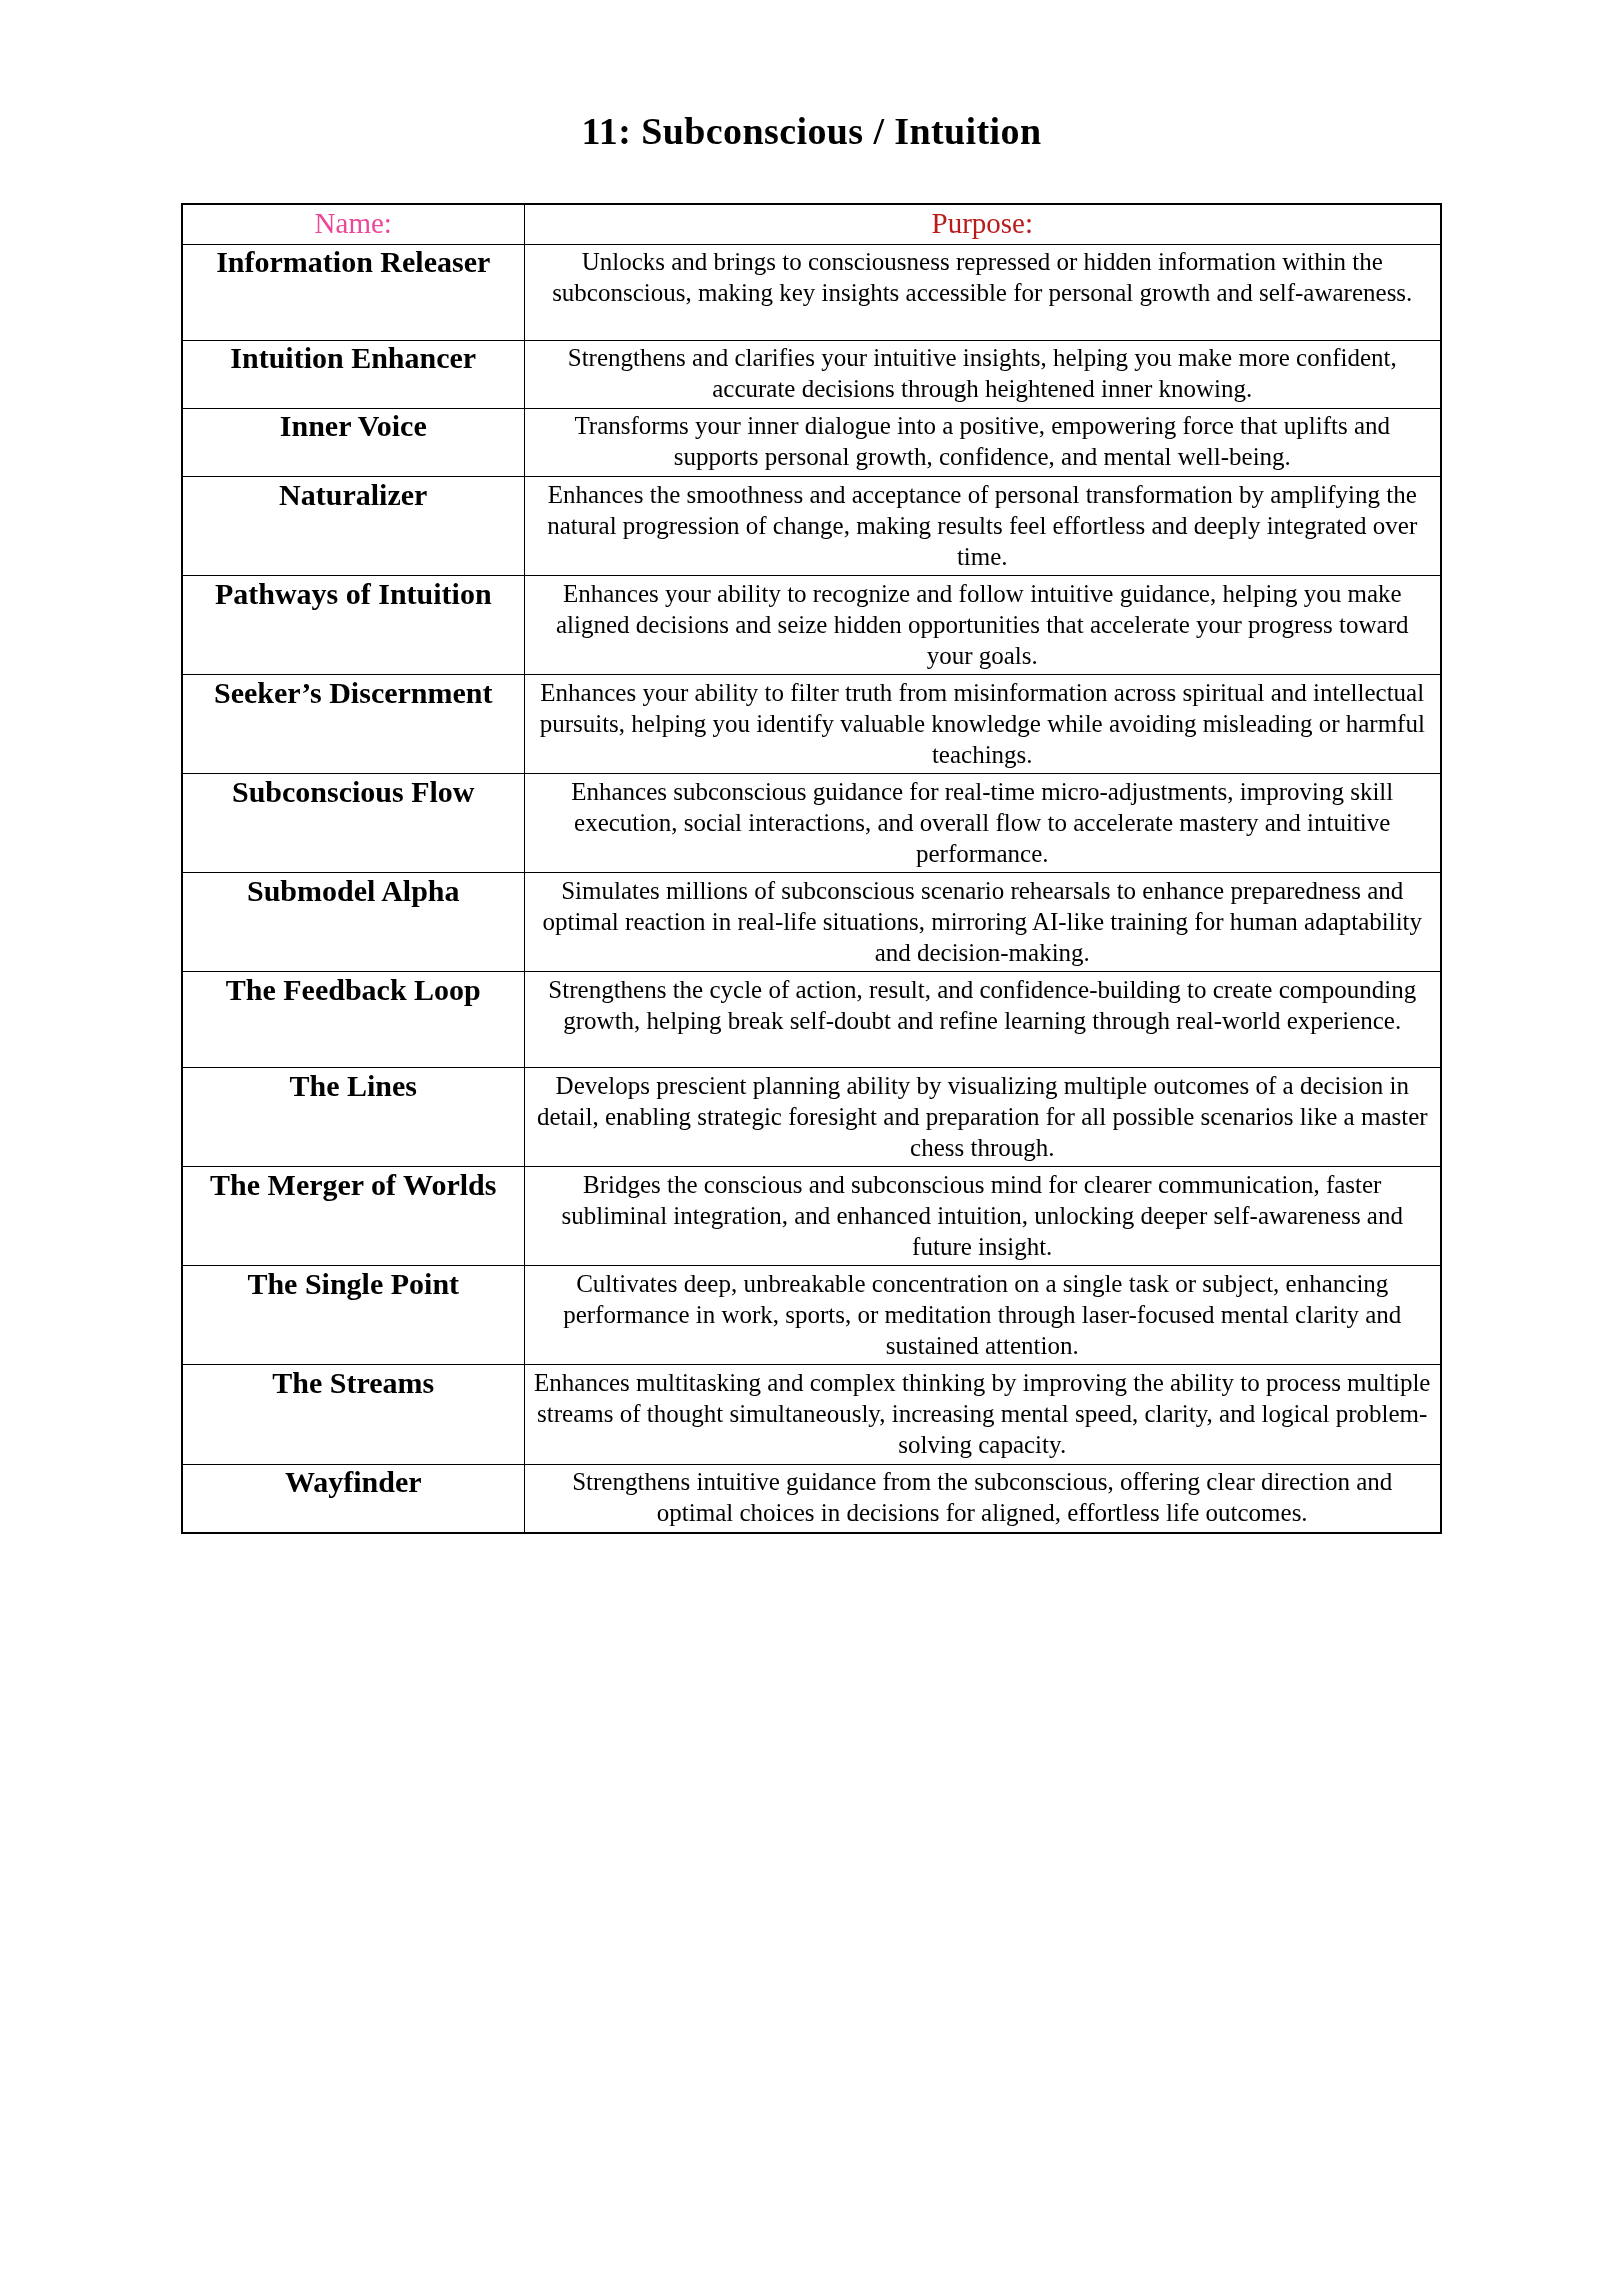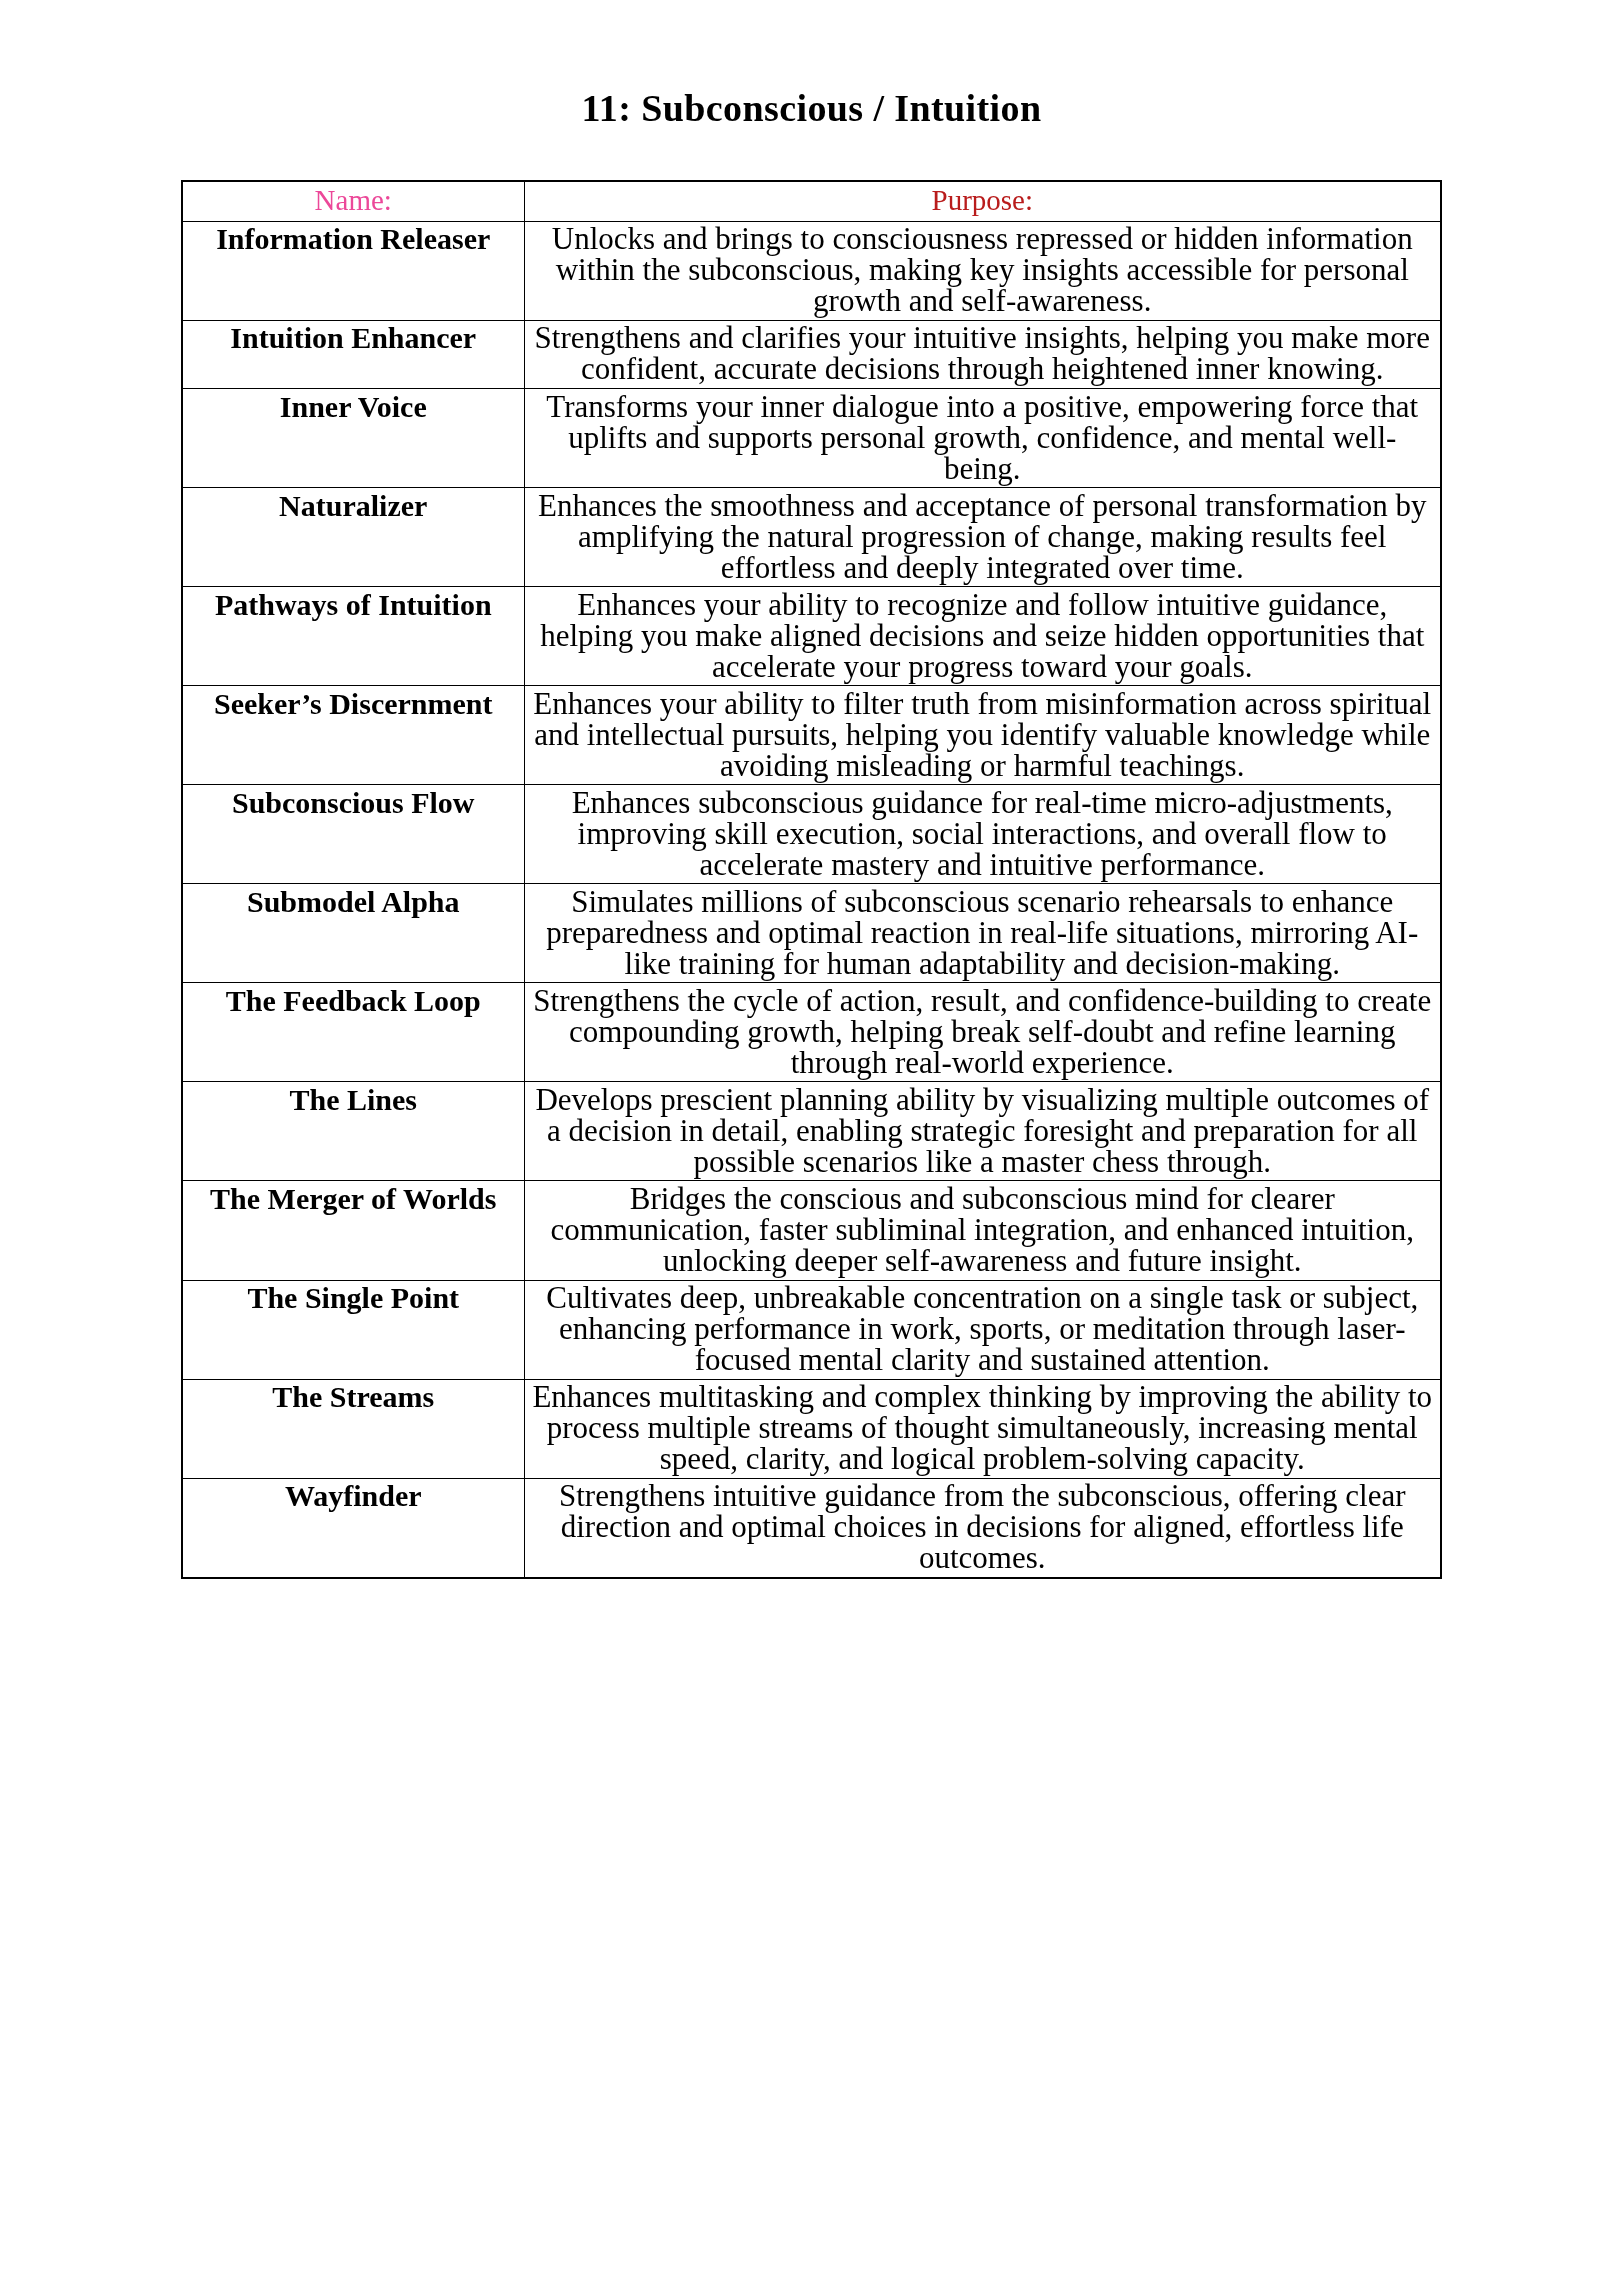--- a/index.html
+++ b/index.html
@@ -12,21 +12,21 @@
     color: #000000;
   }
   .page {
     width: 1623px;
     height: 2295px;
     background: #ffffff;
     overflow: hidden;
   }
   .page-title {
     margin: 0;
-    padding-top: 86px;
+    padding-top: 109px;
     text-align: center;
     font-weight: bold;
     font-size: 38px;
     line-height: 1.2;
     color: #000000;
     letter-spacing: 0.4px;
   }
   table.spec-table {
     margin: 48px auto 0 auto;
     width: 1260px;
@@ -51,21 +51,21 @@
     height: 38px;
     padding-top: 0.8px;
   }
   td.name-cell {
     font-weight: bold;
     font-size: 30px;
     line-height: 32px;
     padding-top: 5px;
   }
   td.purpose-cell {
-    font-size: 31px;
+    font-size: 25px;
     line-height: 31px;
     padding-top: 4.2px;
   }
   tr.h3 td { height: 96px; }
   tr.h2 td { height: 63px; }
 </style>
 </head>
 <body>
 
 <div class="page">

